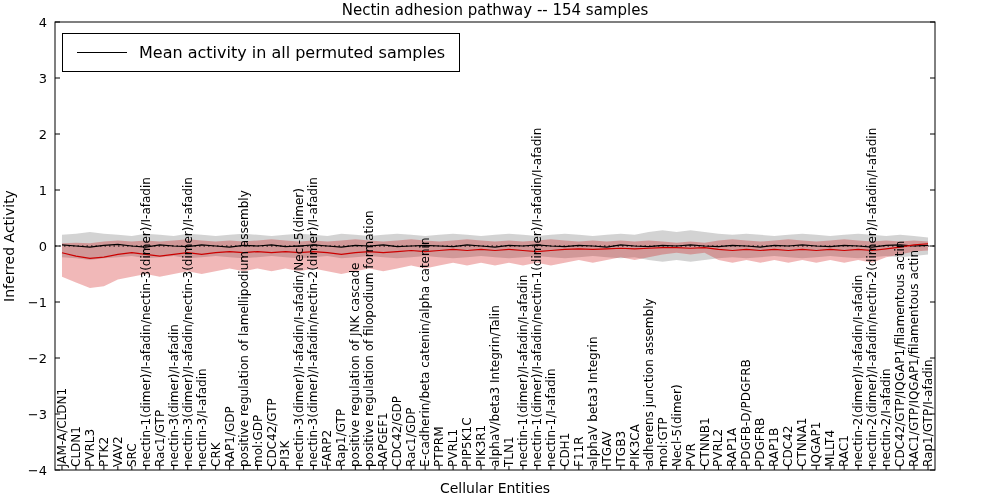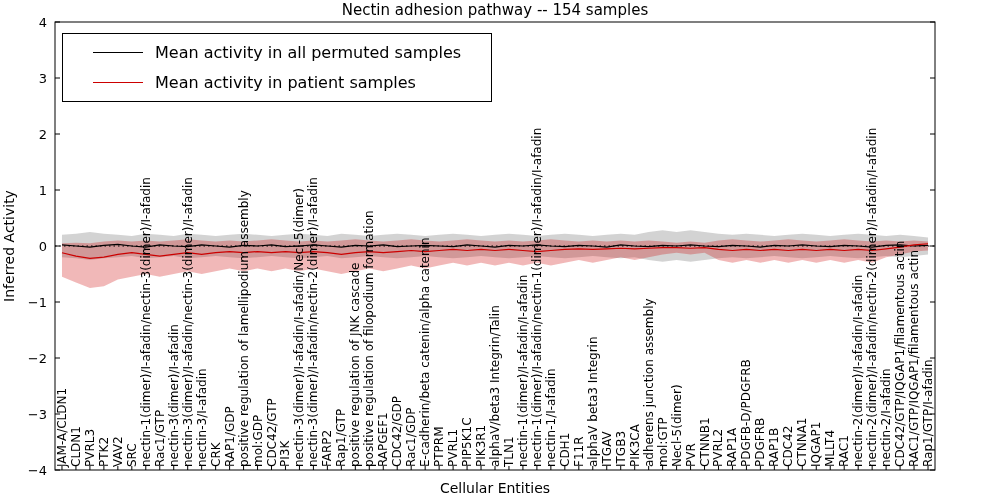--- a/index.html
+++ b/index.html
@@ -4,21 +4,21 @@
 <style>
   html,body{margin:0;padding:0;background:#ffffff;}
   #figure{
     position:relative;width:1000px;height:500px;background:#ffffff;
     font-family:"DejaVu Sans","Liberation Sans",sans-serif;overflow:hidden;
   }
   #chart-svg{position:absolute;left:0;top:0;}
   #chart-svg text{font-family:"DejaVu Sans","Liberation Sans",sans-serif;fill:#000;}
   .legend{
     position:absolute;left:62px;top:33px;background:#ffffff;border:1px solid #000;
-    padding:9px 30px;display:flex;flex-direction:column;gap:11px;z-index:2;
+    padding:9px 14px;display:flex;flex-direction:column;gap:11px;z-index:2;
   }
   .legend-row{display:flex;align-items:center;}
   .legend-line{display:inline-block;width:50px;height:0;border-top:1.7px solid #000;margin-right:12px;}
   .legend-label{font-size:16px;color:#000;white-space:nowrap;}
 </style>
 </head>
 <body>
 
 <div id="figure">
 
@@ -188,19 +188,15 @@
     <text x="495" y="15" text-anchor="middle" font-size="15">Nectin adhesion pathway -- 154 samples</text>
     <text transform="translate(14,246) rotate(-90)" text-anchor="middle" font-size="14">Inferred Activity</text>
     <text x="495" y="493" text-anchor="middle" font-size="14">Cellular Entities</text>
   </svg>
 
   <div class="legend">
     <div class="legend-row">
       <span class="legend-line" id="swatch-0" style="border-top-color: rgb(0, 0, 0);"></span>
       <span class="legend-label">Mean activity in all permuted samples</span>
     </div>
-    <div class="legend-row">
-      <span class="legend-line" id="swatch-1" style="border-top-color: rgb(204, 0, 0);"></span>
-      <span class="legend-label">Mean activity in patient samples</span>
-    </div>
   </div>
 
 </div>
 
 </body></html>

